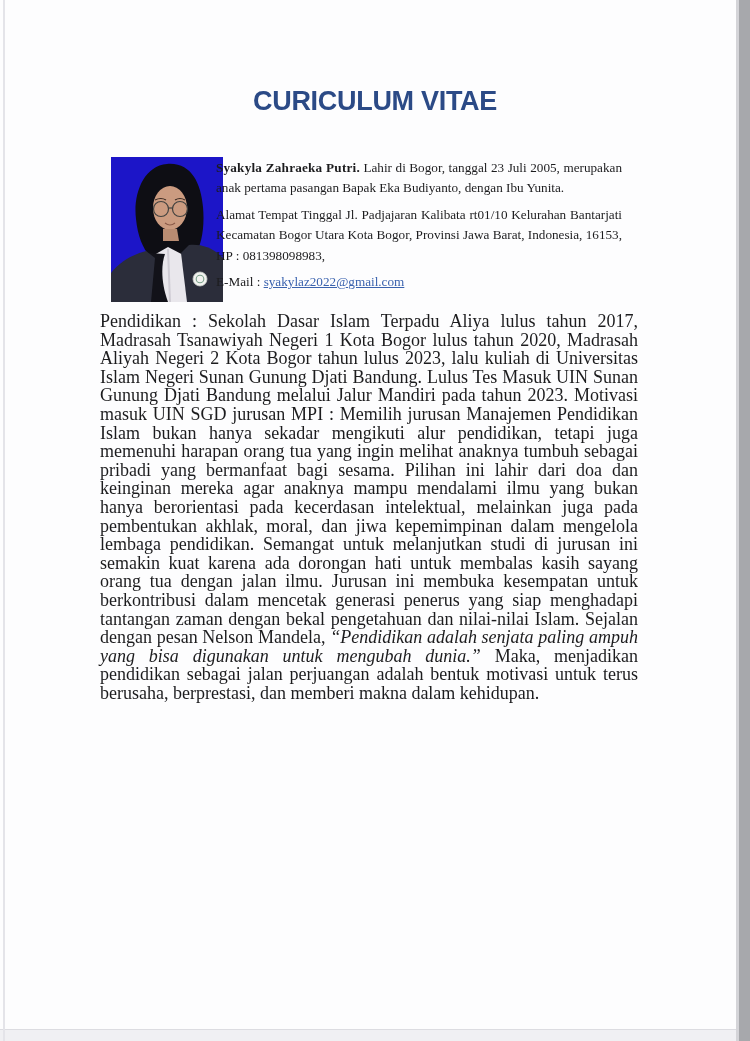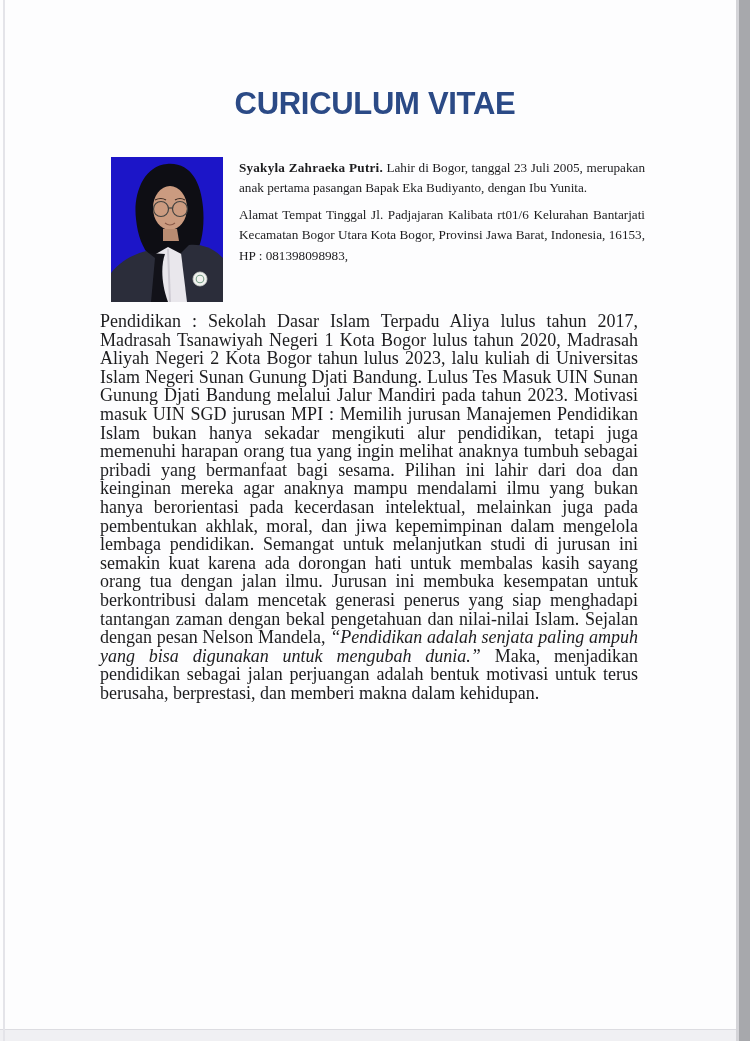--- a/index.html
+++ b/index.html
@@ -37,33 +37,33 @@
   }
   .edge-bottom {
     position: absolute; left: 0; bottom: 0; width: 100%; height: 12px;
     background: #f0f0f3; border-top: 1px solid #dcdce1; z-index: 4;
   }
   .doc-title {
     position: absolute; top: 86px; left: 0; width: 100%;
     text-align: center;
     font-family: "Liberation Sans", sans-serif;
     font-weight: bold;
-    font-size: 31px;
+    font-size: 27px;
     letter-spacing: -0.3px;
     color: var(--title-blue);
   }
   .photo-frame {
     position: absolute; left: 111px; top: 157px;
     width: 112px; height: 145px;
     overflow: hidden;
   }
   .photo-frame svg { display: block; width: 112px; height: 145px; }
   .photo-bg { fill: var(--photo-bg-blue); }
   .bio {
-    position: absolute; left: 239px; top: 158px; width: 406px;
+    position: absolute; left: 216px; top: 158px; width: 406px;
     font-size: 13.2px;
     line-height: 20.4px;
     text-align: justify;
   }
   .bio p + p { margin-top: 6px; }
   .bio b { letter-spacing: 0.2px; }
   .email-link {
     color: var(--link-blue);
     text-decoration: underline;
     cursor: pointer;
@@ -113,18 +113,19 @@
       <path d="M0 145 L0 116 C10 103 24 97 35 94 L44 101 L40 145 Z" fill="#2b2d3a"></path>
       <path d="M112 145 L112 101 C101 90 90 87 78 88 L70 96 L76 145 Z" fill="#2b2d3a"></path>
 
       <circle cx="89" cy="122" r="7" fill="#f2f2ef" stroke="#c9cec9" stroke-width="0.8"></circle>
       <circle cx="89" cy="122" r="3.8" fill="none" stroke="#7aa08a" stroke-width="1.1"></circle>
     </svg>
   </div>
 
   <div class="bio">
     <p><b>Syakyla Zahraeka Putri.</b><span> Lahir di Bogor, tanggal 23 Juli 2005, merupakan anak pertama  pasangan Bapak Eka Budiyanto, dengan Ibu Yunita.</span></p>
-    <p>Alamat Tempat Tinggal Jl. Padjajaran Kalibata rt01/6 Kelurahan Bantarjati Kecamatan Bogor Utara Kota Bogor, Provinsi Jawa Barat, Indonesia, 16153, HP : 081398098983,</p>
+    <p>Alamat Tempat Tinggal Jl. Padjajaran Kalibata rt01/10 Kelurahan Bantarjati Kecamatan Bogor Utara Kota Bogor, Provinsi Jawa Barat, Indonesia, 16153, HP : 081398098983,</p>
+    <p><span>E-Mail : </span><a class="email-link" href="#">syakylaz2022@gmail.com</a></p>
   </div>
 
   <p class="main-para"><span>Pendidikan : Sekolah Dasar Islam Terpadu Aliya lulus tahun 2017, Madrasah Tsanawiyah Negeri 1 Kota Bogor lulus tahun 2020, Madrasah Aliyah Negeri 2 Kota Bogor tahun lulus 2023, lalu kuliah di Universitas Islam Negeri Sunan Gunung Djati Bandung. Lulus Tes Masuk UIN  Sunan Gunung Djati Bandung melalui Jalur Mandiri pada tahun 2023. Motivasi masuk UIN SGD jurusan MPI : Memilih jurusan Manajemen Pendidikan Islam bukan hanya sekadar mengikuti alur pendidikan, tetapi juga memenuhi harapan orang tua yang ingin melihat anaknya tumbuh sebagai pribadi yang bermanfaat bagi sesama. Pilihan ini lahir dari doa dan keinginan mereka agar anaknya mampu mendalami ilmu yang bukan hanya berorientasi pada kecerdasan intelektual, melainkan juga pada pembentukan akhlak, moral, dan jiwa kepemimpinan dalam mengelola lembaga pendidikan. Semangat untuk melanjutkan studi di jurusan ini semakin kuat karena ada dorongan hati untuk membalas kasih sayang orang tua dengan jalan ilmu. Jurusan ini membuka kesempatan untuk berkontribusi dalam mencetak generasi penerus yang siap menghadapi tantangan zaman dengan bekal pengetahuan dan nilai-nilai Islam. Sejalan dengan pesan Nelson Mandela, </span><i>“Pendidikan adalah senjata paling ampuh yang bisa digunakan untuk mengubah dunia.”</i><span> Maka, menjadikan pendidikan sebagai jalan perjuangan adalah bentuk motivasi untuk terus berusaha, berprestasi, dan memberi makna dalam kehidupan.</span></p>
 
 </div>
 
 </body></html>

